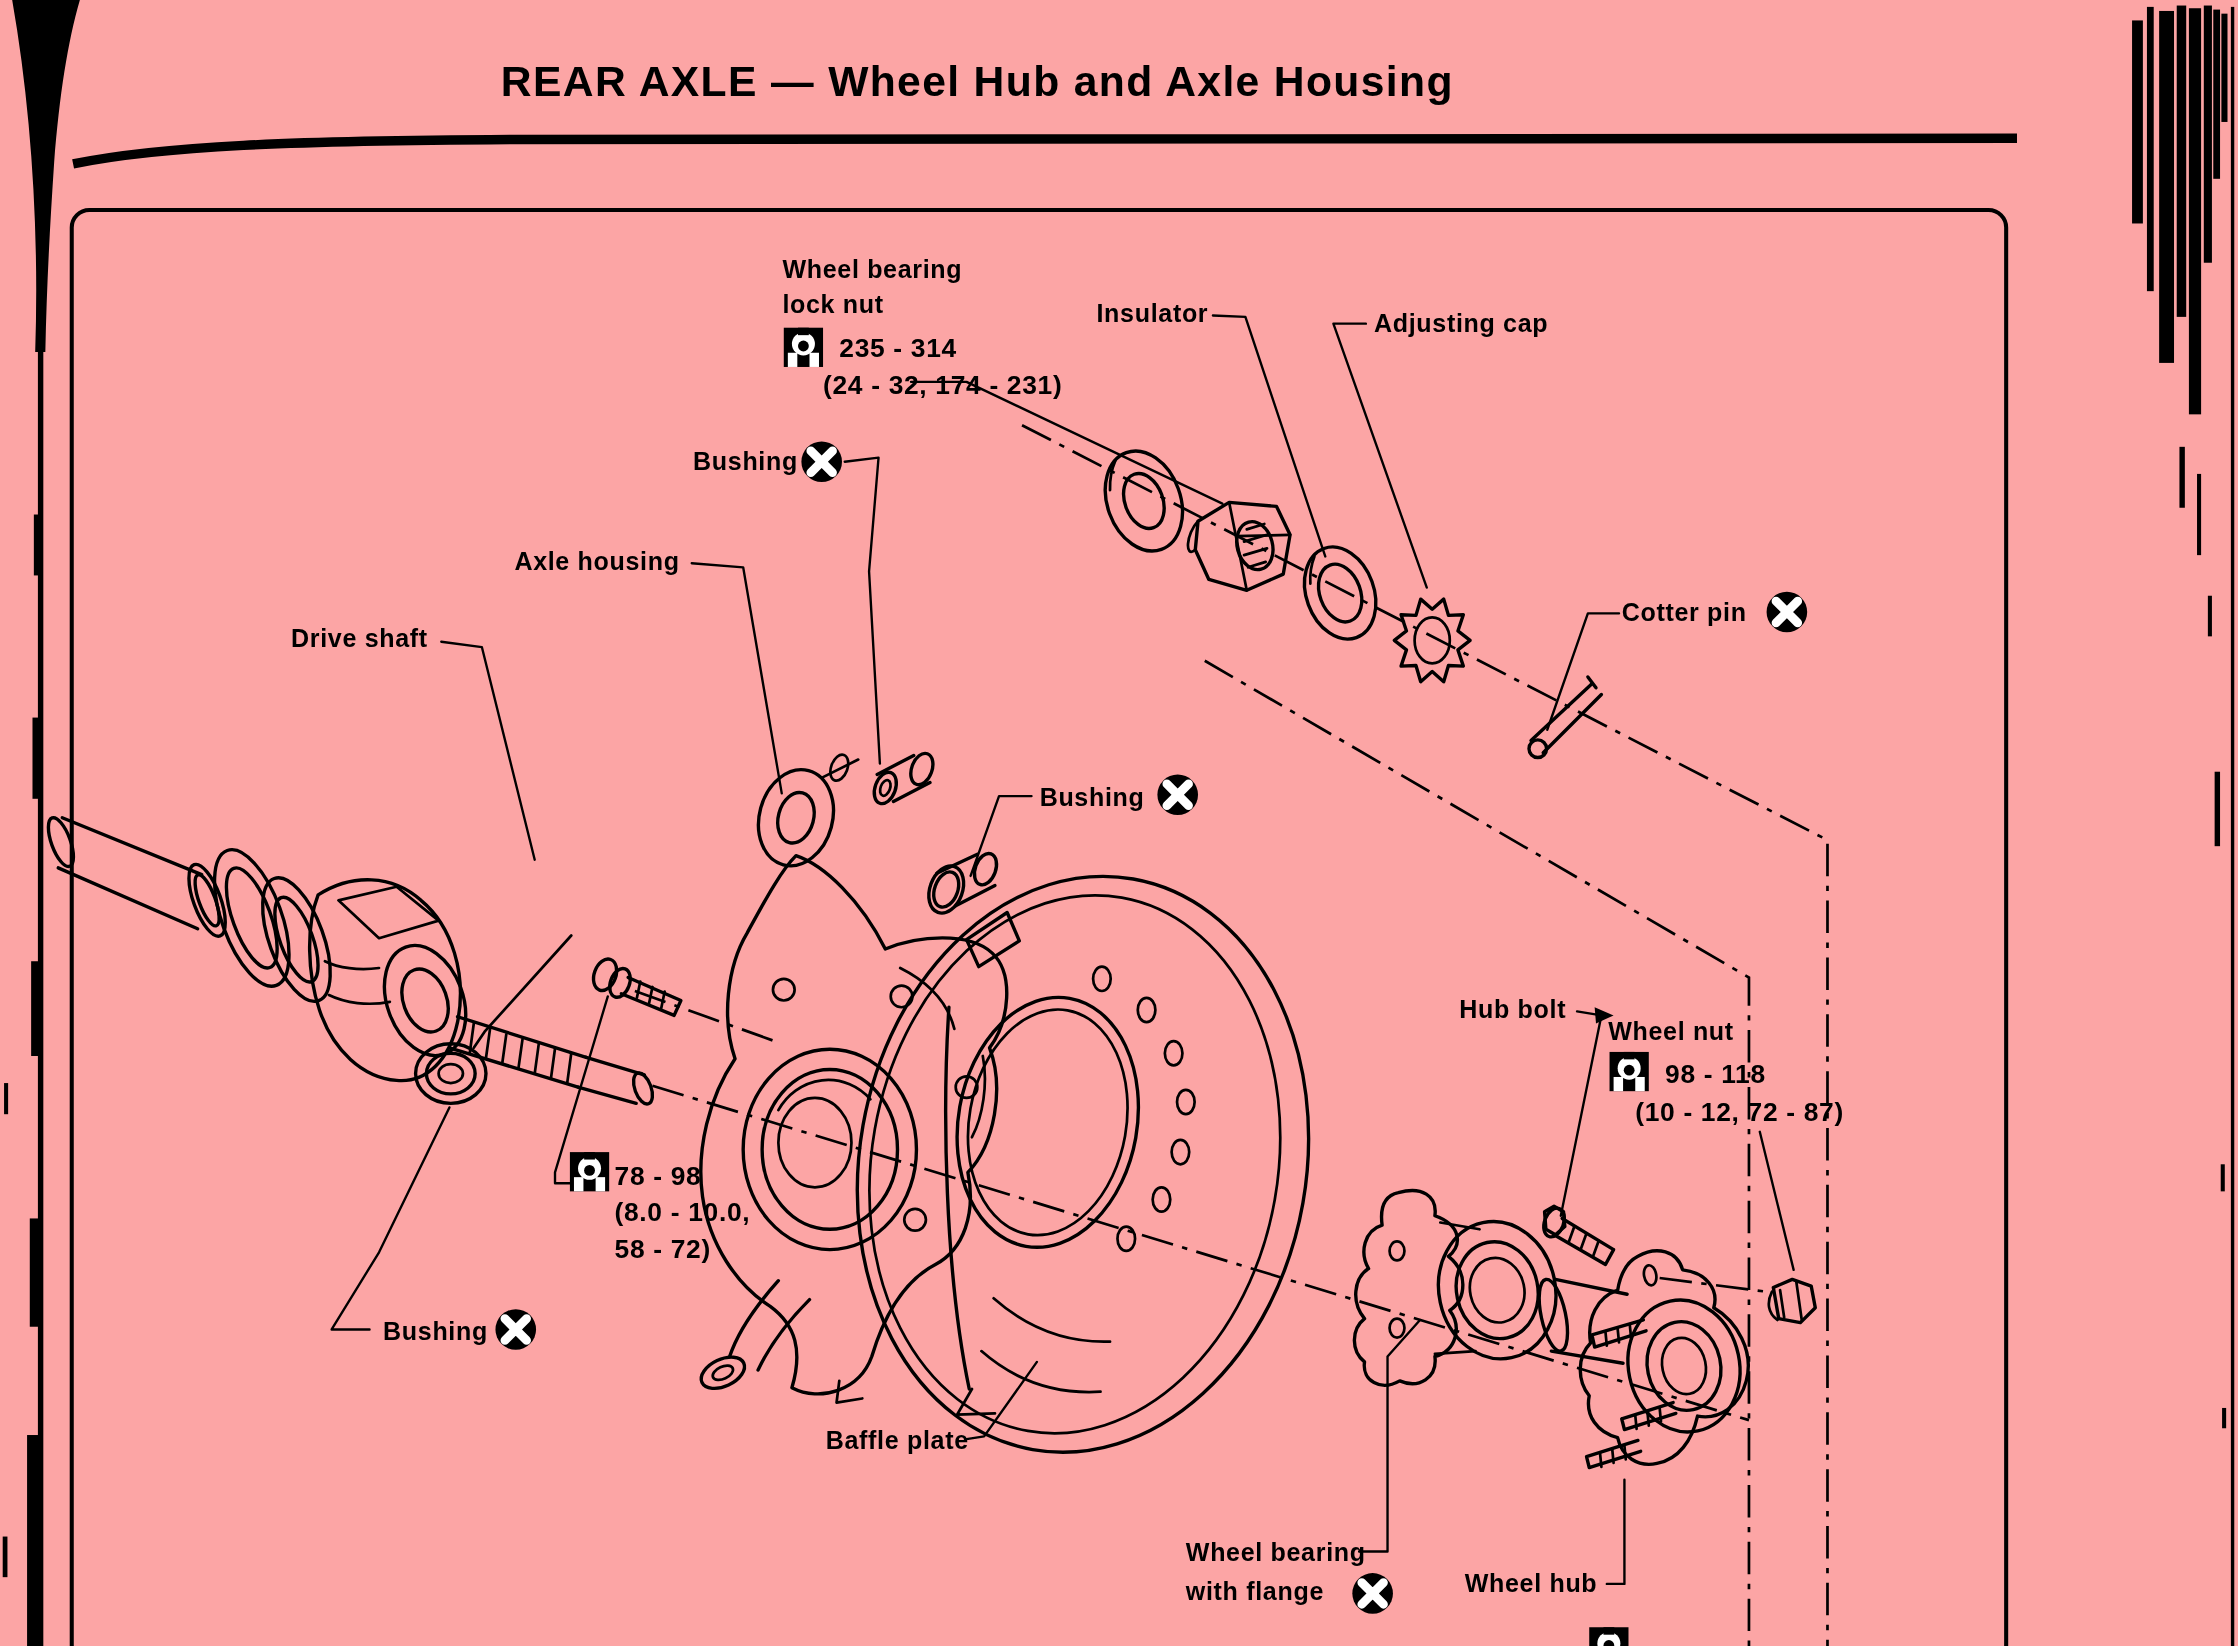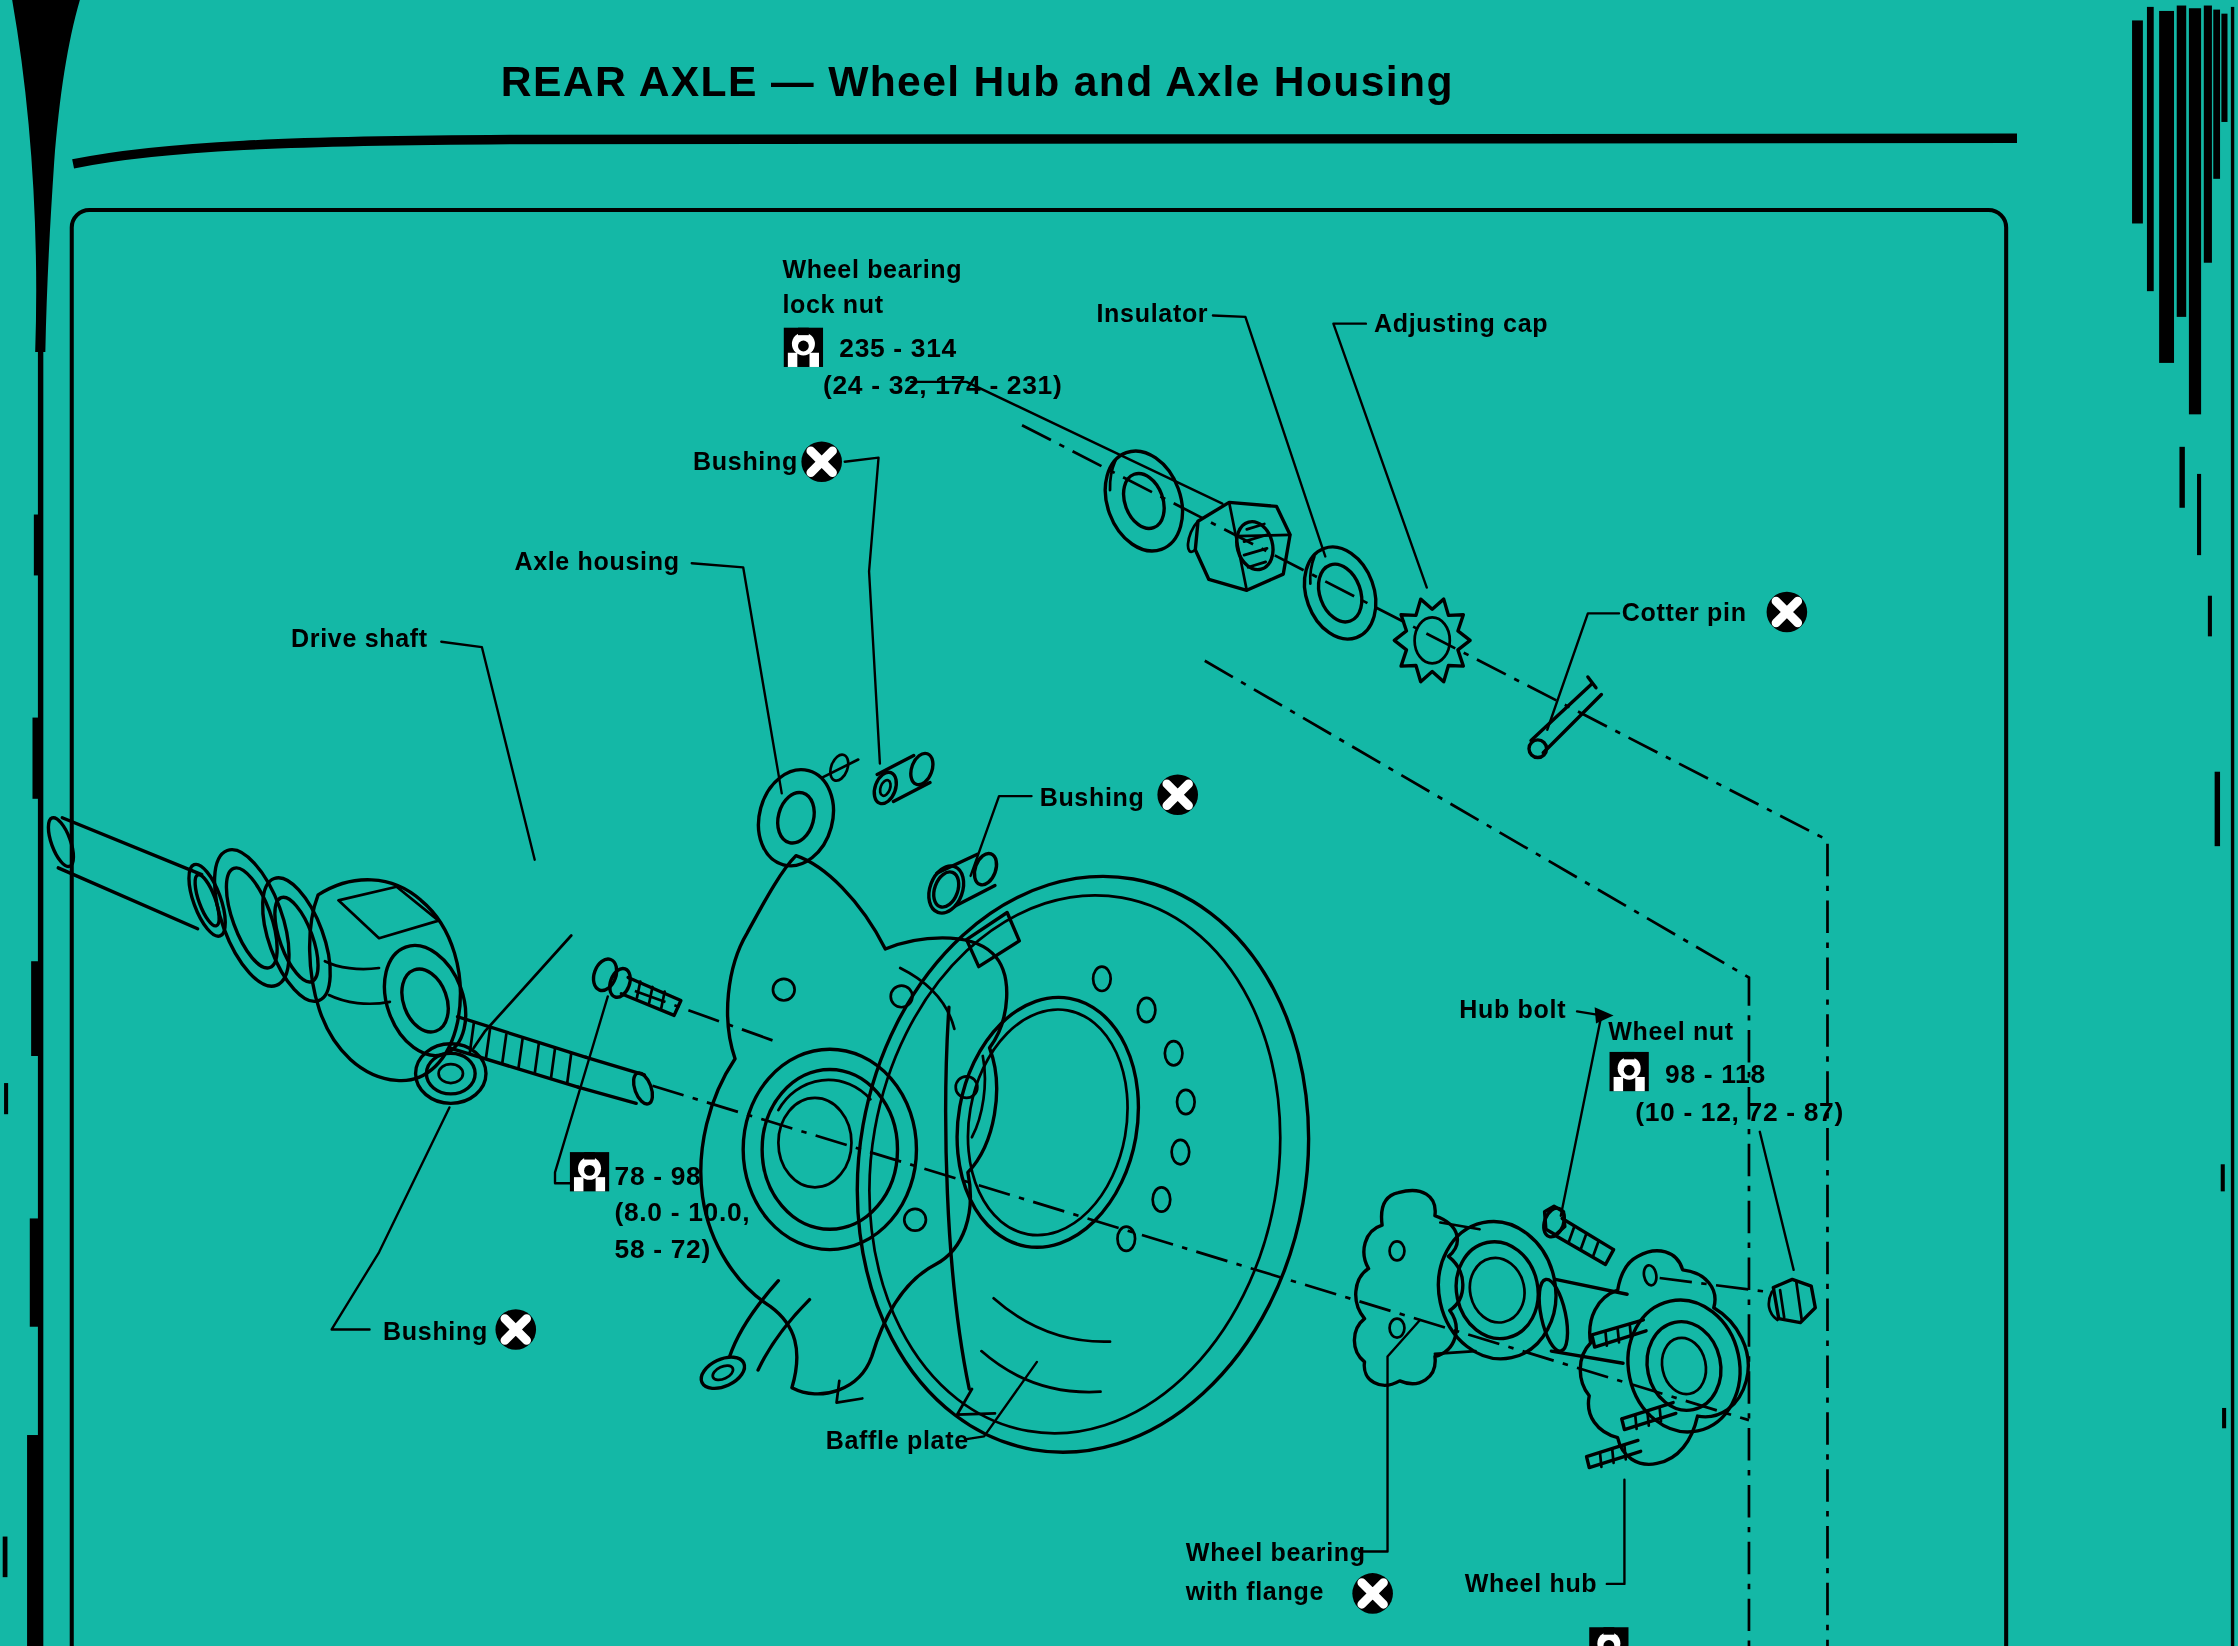--- a/index.html
+++ b/index.html
@@ -1,16 +1,16 @@
 <!DOCTYPE html>
 <html style="font-size:10.8px"><head>
 <meta charset="utf-8">
 <style>
   html,body{margin:0;padding:0;background:#fff;}
-  .page{position:relative;width:2239px;height:1647px;background:#14b8a6;overflow:hidden;}
+  .page{position:relative;width:2239px;height:1647px;background:#fca5a5;overflow:hidden;}
   svg{position:absolute;left:0;top:0;}
   text{font-family:"Liberation Sans", sans-serif;fill:#000;}
   .lbl{font-size:37px;font-weight:600;letter-spacing:1px;}
   .num{font-size:39px;font-weight:700;letter-spacing:1px;}
   .title{font-size:63px;font-weight:700;letter-spacing:2px;}
   .art{fill:none;stroke:#000;stroke-width:5;stroke-linecap:round;stroke-linejoin:round;}
   .thin{fill:none;stroke:#000;stroke-width:4;stroke-linecap:round;stroke-linejoin:round;}
   .leader{fill:none;stroke:#000;stroke-width:3.5;stroke-linecap:round;stroke-linejoin:round;}
   .axis{fill:none;stroke:#000;stroke-width:4;stroke-dasharray:48 14 8 14;}
 </style>

